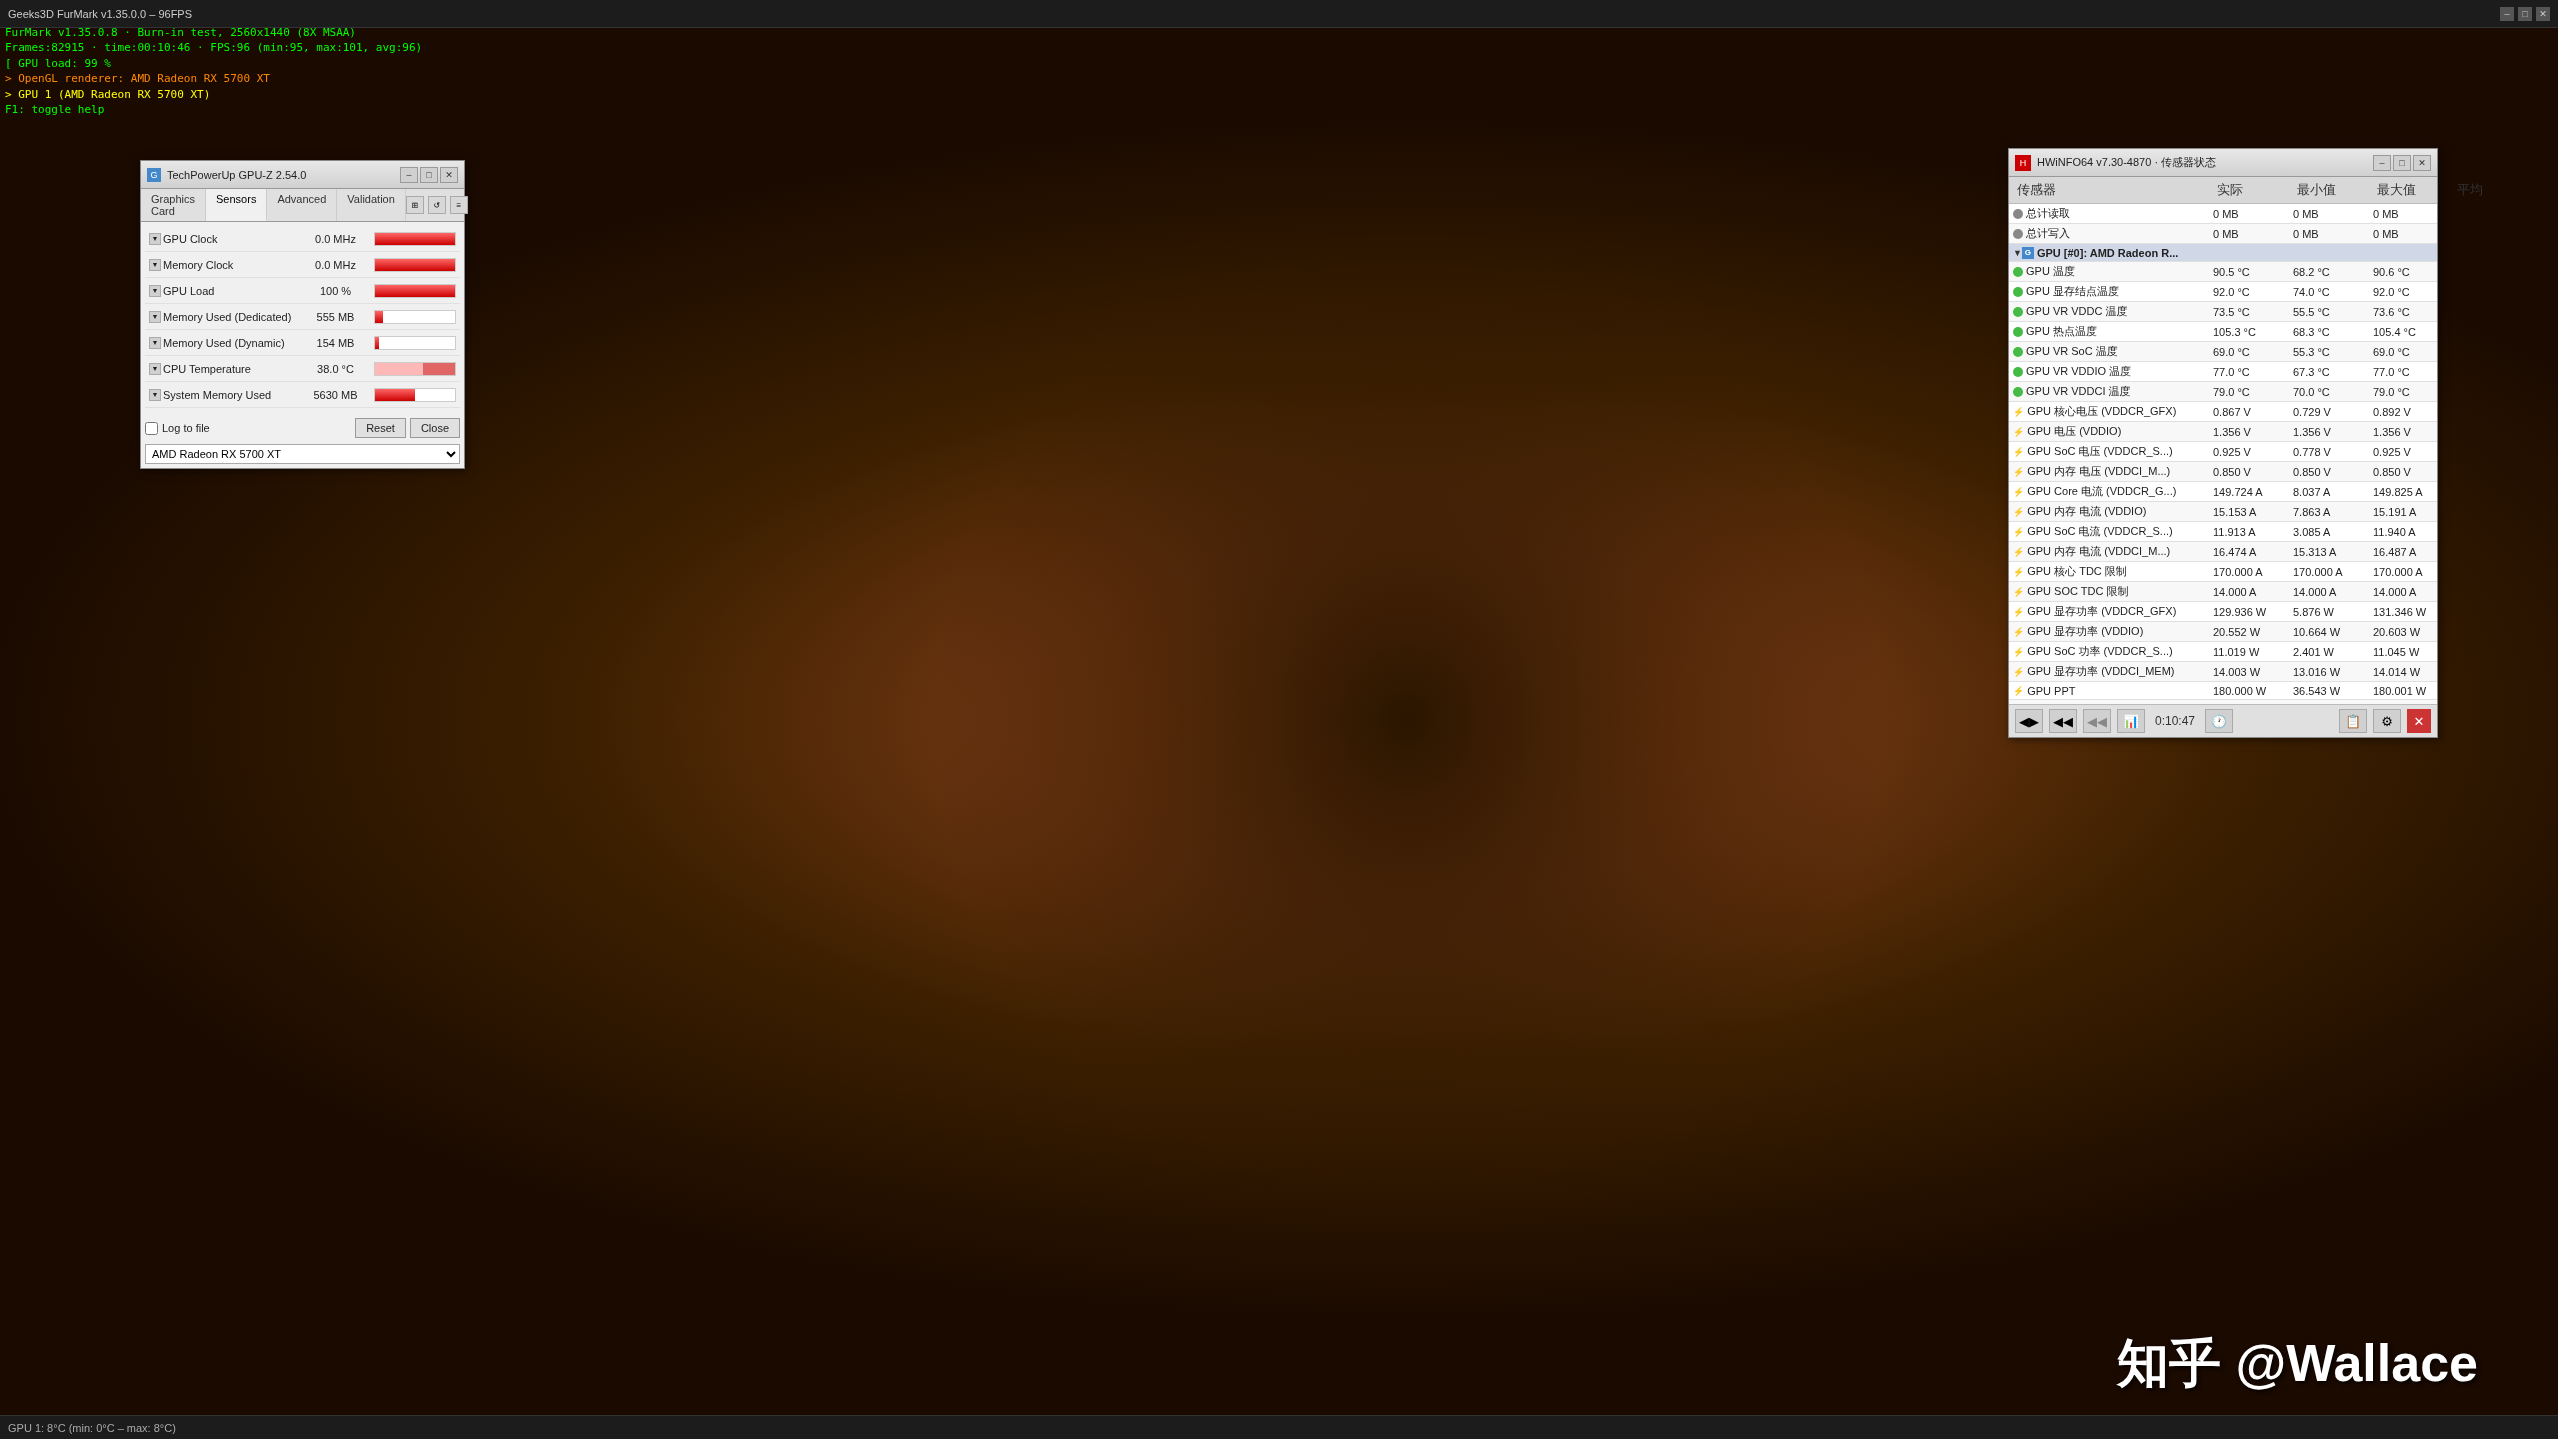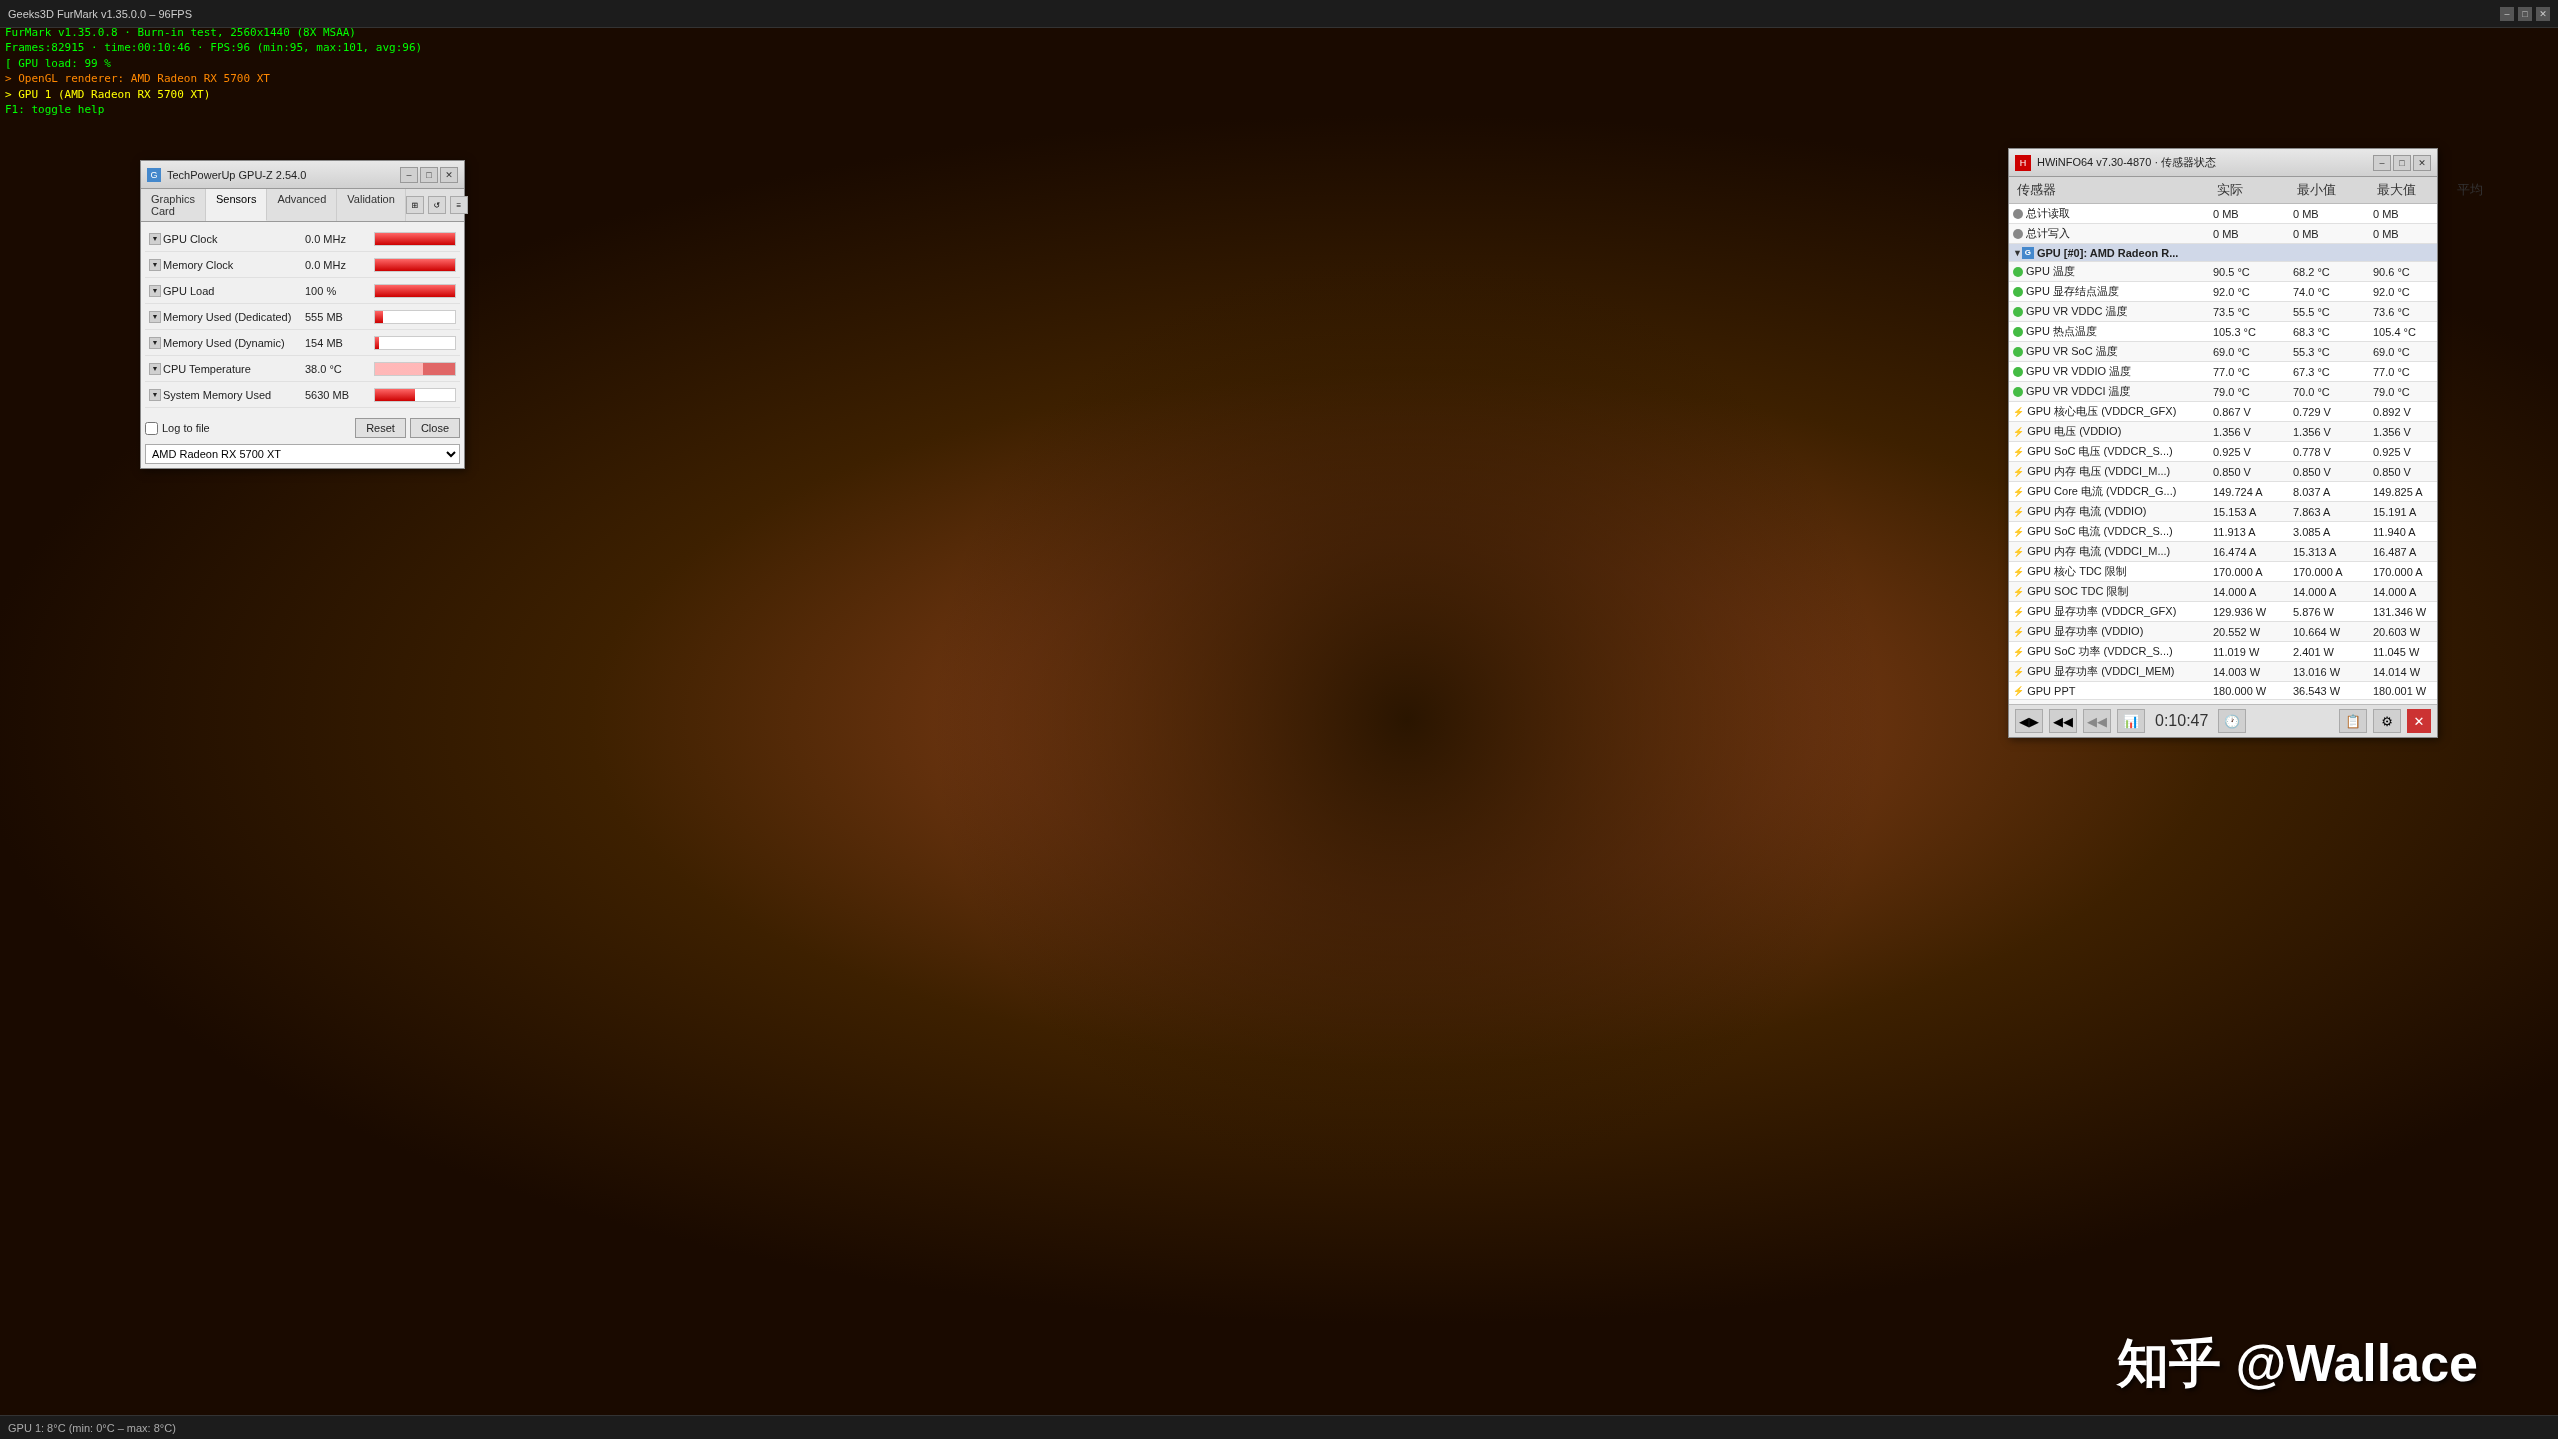--- a/index.html
+++ b/index.html
@@ -218,21 +218,21 @@
       font-size: 7px;
       cursor: pointer;
       display: flex;
       align-items: center;
       justify-content: center;
     }
     .sensor-value {
       flex: 0 0 65px;
       font-size: 11px;
       color: #222;
-      text-align: left;
+      text-align: center;
       padding-right: 4px;
     }
     .sensor-bar-container {
       flex: 1;
       height: 14px;
       background: #fff;
       border: 1px solid #ccc;
       margin: 0 4px;
       position: relative;
     }
@@ -381,21 +381,21 @@
       height: 24px;
       background: #d0d0d0;
       border: 1px solid #aaa;
       cursor: pointer;
       display: flex;
       align-items: center;
       justify-content: center;
       font-size: 13px;
     }
     .hwinfo-timer {
-      font-size: 16px;
+      font-size: 12px;
       color: #333;
       margin: 0 4px;
     }
     .hwinfo-toolbar-spacer { flex: 1; }
     .hwinfo-close-btn {
       width: 24px;
       height: 24px;
       background: #cc3333;
       border: none;
       cursor: pointer;

